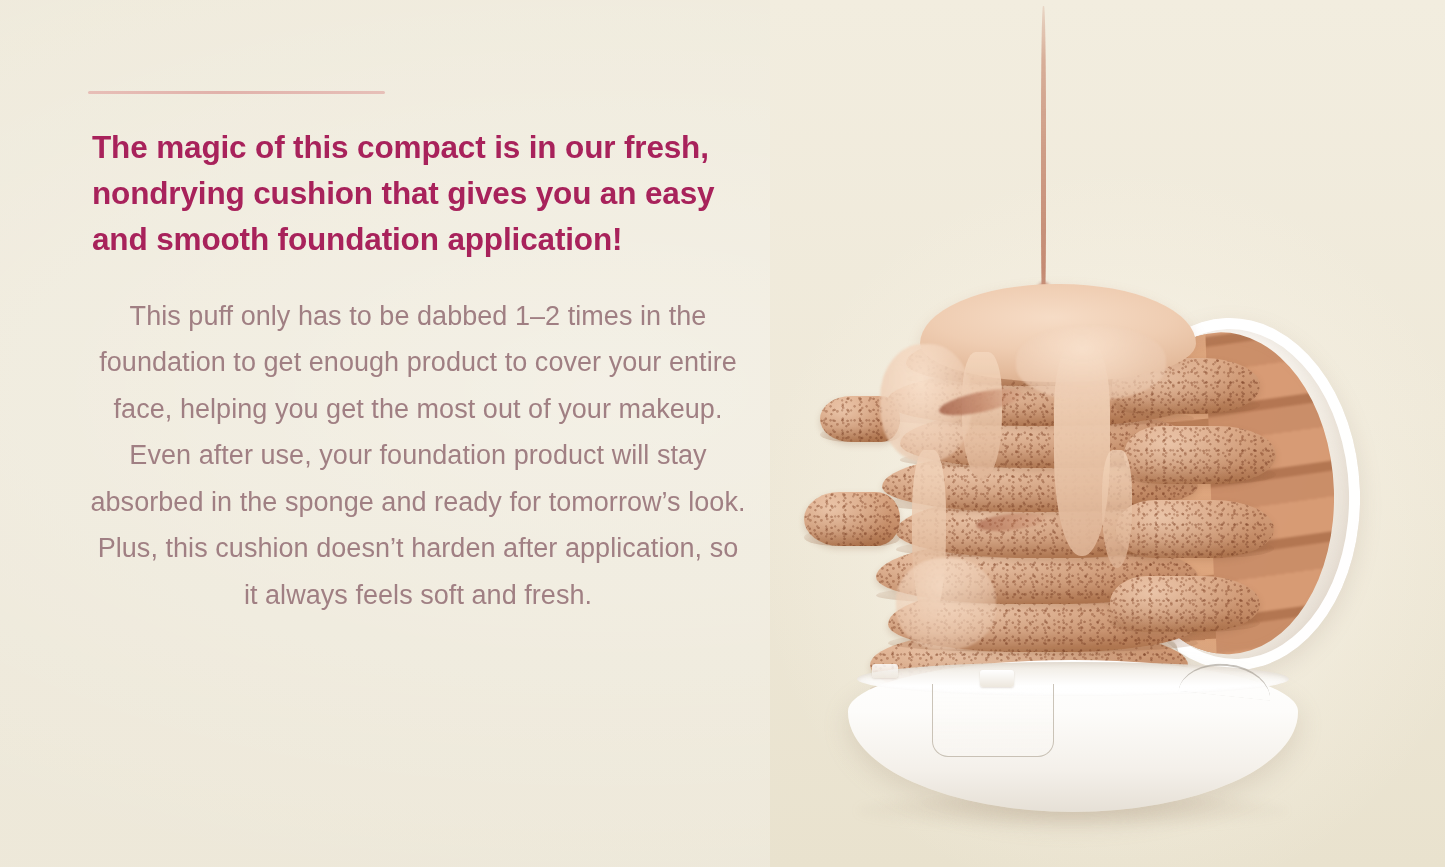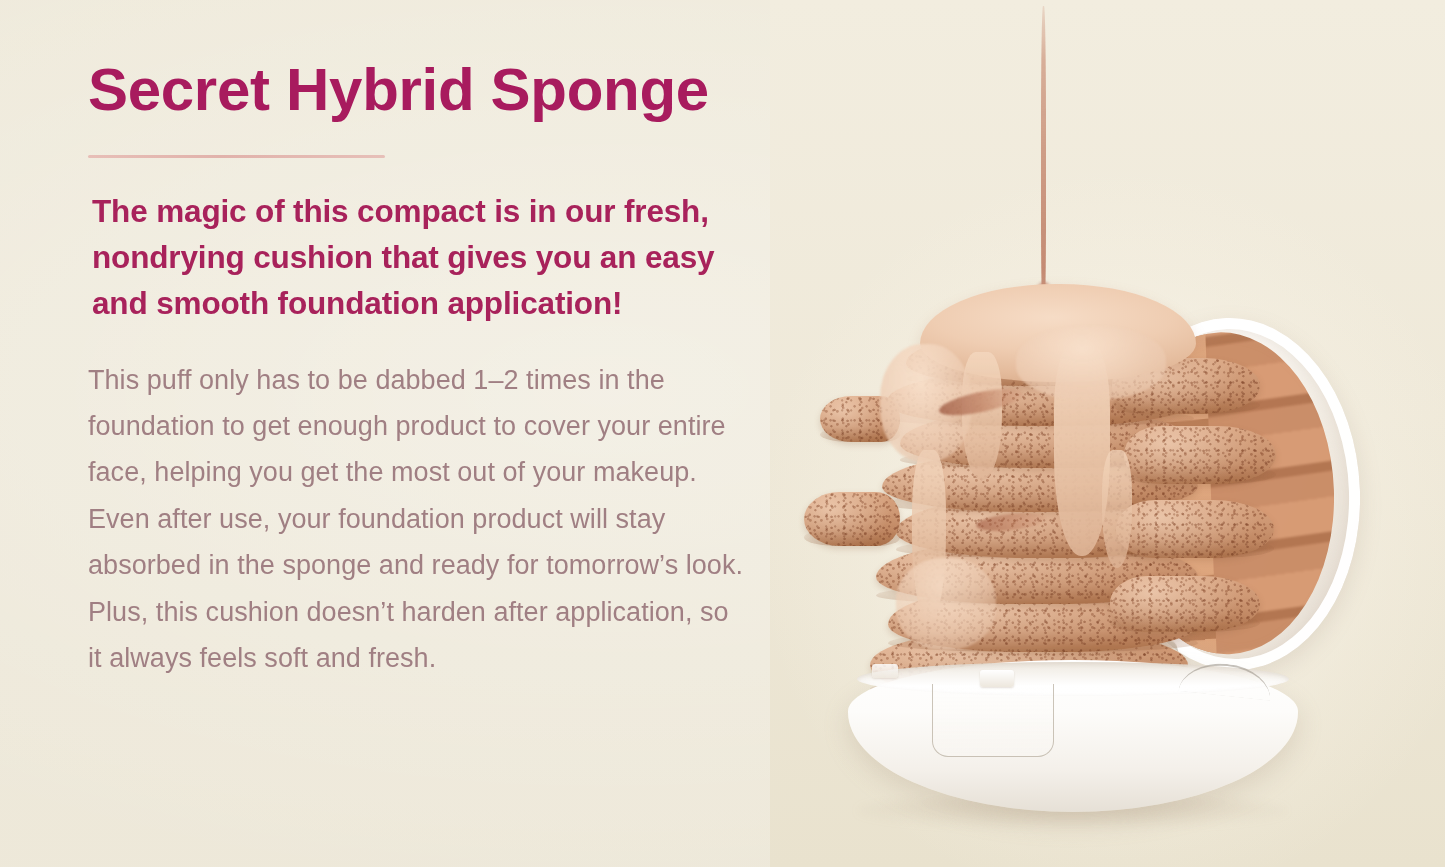--- a/index.html
+++ b/index.html
@@ -78,20 +78,21 @@
   .body-copy {
     margin: 0;
     padding-top: 26px;
     font-family: "Liberation Sans", sans-serif;
     font-weight: 400;
     font-size: 27px;
     line-height: 1.72;
     letter-spacing: 0.05px;
     color: #A07F83;
     max-width: 660px;
+    text-align: center;
   }
 
   
   .photo {
     position: absolute;
     left: 770px;
     top: 0;
     width: 675px;
     height: 867px;
     z-index: 3;
@@ -360,21 +361,20 @@
     transform: rotate(6deg);
   }
 </style>
 </head>
 <body>
 
 <div id="page">
 
   <div class="text-col">
 
-    <h1 class="headline">Secret Hybrid Sponge</h1>
 
     <div class="rule"></div>
 
     <p class="subhead">The magic of this compact is in our fresh, nondrying cushion that gives you an easy and smooth foundation application!</p>
 
     <p class="body-copy">This puff only has to be dabbed 1–2 times in the foundation to get enough product to cover your entire face, helping you get the most out of your makeup. Even after use, your foundation product will stay absorbed in the sponge and ready for tomorrow’s look. Plus, this cushion doesn’t harden after application, so it always feels soft and fresh.</p>
   </div>
 
   <div class="photo">
     <div class="photo-bg"></div>

